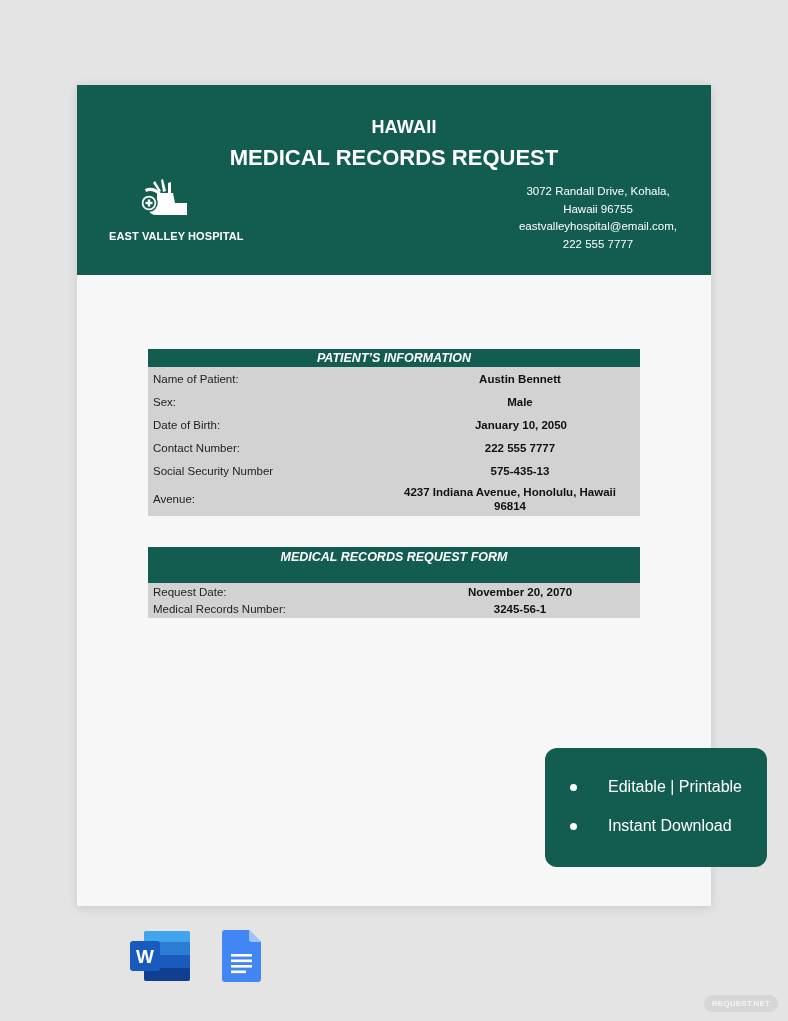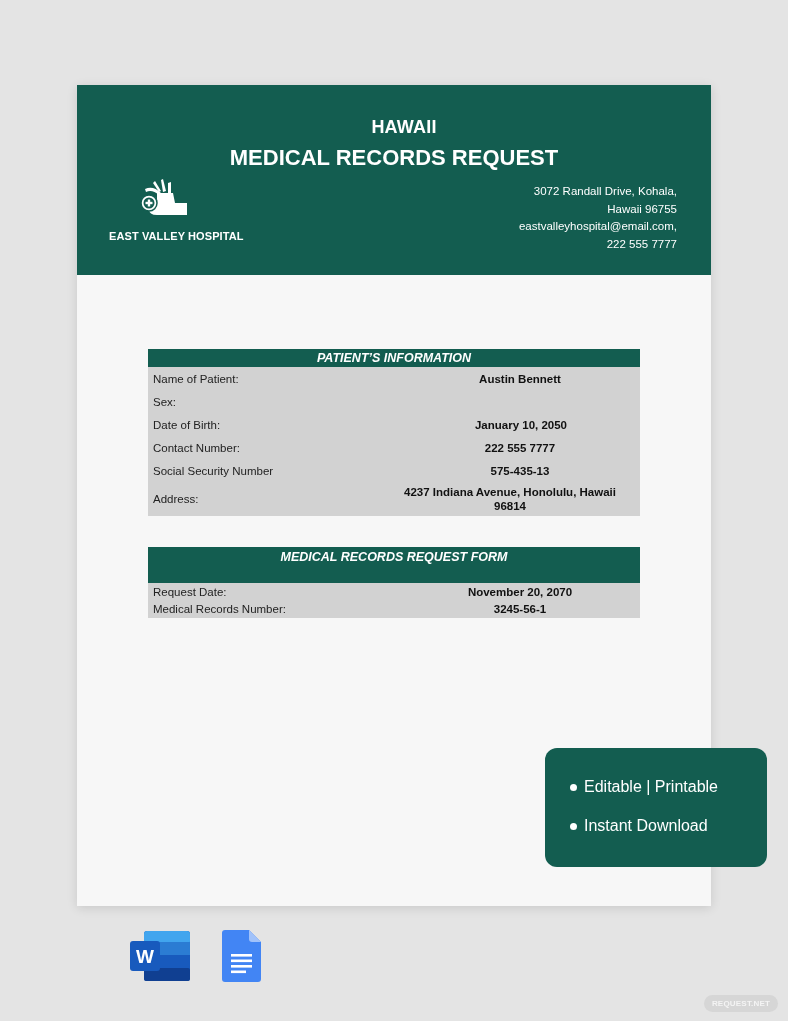--- a/index.html
+++ b/index.html
@@ -27,21 +27,21 @@
     font-size: 22px; font-weight: bold;
   }
   .logo {
     position: absolute; left: 58px; top: 92px; width: 54px; height: 40px;
   }
   .hospital-name {
     position: absolute; left: 32px; top: 145px; font-size: 11px; font-weight: bold;
     letter-spacing: 0.1px;
   }
   .contact {
-    position: absolute; right: 34px; top: 98px; text-align: right;
+    position: absolute; right: 34px; top: 98px; text-align: center;
     font-size: 11.5px; line-height: 17.5px;
   }
   .table {
     position: absolute; left: 71px; width: 492px;
     background: #d2d2d2;
   }
   .table .thead {
     background: #135d50; color: #fff; text-align: center;
     font-size: 12.5px; font-weight: bold; height: 18px; line-height: 18px; font-style: italic;
   }
@@ -52,21 +52,21 @@
   .t1 .row { height: 23px; }
   .t1 .row.addr { height: 34px; }
   .t2 { top: 462px; }
   .t2 .thead { height: 36px; line-height: 20px; }
   .t2 .row { height: 17.5px; }
   .badge {
     position: absolute; left: 545px; top: 748px; width: 222px; height: 119px;
     background: #135d50; border-radius: 12px; color: #fff;
     font-size: 16px;
   }
-  .badge .item { position: absolute; left: 25px; display: flex; align-items: center; }
+  .badge .item { position: absolute; left: 25px; display: flex; align-items: center; gap: 24px; }
   .badge .dot { width: 7px; height: 7px; border-radius: 50%; background: #fff; margin-right: 7px; }
   .badge .i1 { top: 30px; }
   .badge .i2 { top: 69px; }
   .icon-word { position: absolute; left: 130px; top: 930px; width: 60px; height: 52px; }
   .icon-docs { position: absolute; left: 222px; top: 930px; width: 39px; height: 52px; }
   .watermark {
     position: absolute; left: 704px; top: 995px; width: 74px; height: 17px;
     border-radius: 9px; background: #d6d6d6; color: #f4f4f4;
     font-size: 8px; font-weight: bold; text-align: center; line-height: 17px; letter-spacing: 0.2px;
   }
@@ -105,35 +105,36 @@
   </div>
 
   <div class="table t1">
     <div class="thead">PATIENT’S INFORMATION</div>
     <div class="row">
       <div class="label">Name of Patient:</div>
       <div class="value">Austin Bennett</div>
     </div>
     <div class="row">
       <div class="label">Sex:</div>
+      <div class="value">Male</div>
     </div>
     <div class="row">
       <div class="label">Date of Birth:</div>
       <div class="value" style="padding-left:8px">January 10, 2050</div>
     </div>
     <div class="row">
       <div class="label">Contact Number:</div>
       <div class="value">222 555 7777</div>
     </div>
     <div class="row">
       <div class="label">Social Security Number</div>
       <div class="value">575-435-13</div>
     </div>
     <div class="row addr">
-      <div class="label">Address:</div>
+      <div class="label">Avenue:</div>
       <div class="value" style="padding-right:20px">4237 Indiana Avenue, Honolulu, Hawaii 96814</div>
     </div>
   </div>
 
   <div class="table t2">
     <div class="thead">MEDICAL RECORDS REQUEST FORM</div>
     <div class="row">
       <div class="label">Request Date:</div>
       <div class="value">November 20, 2070</div>
     </div>

